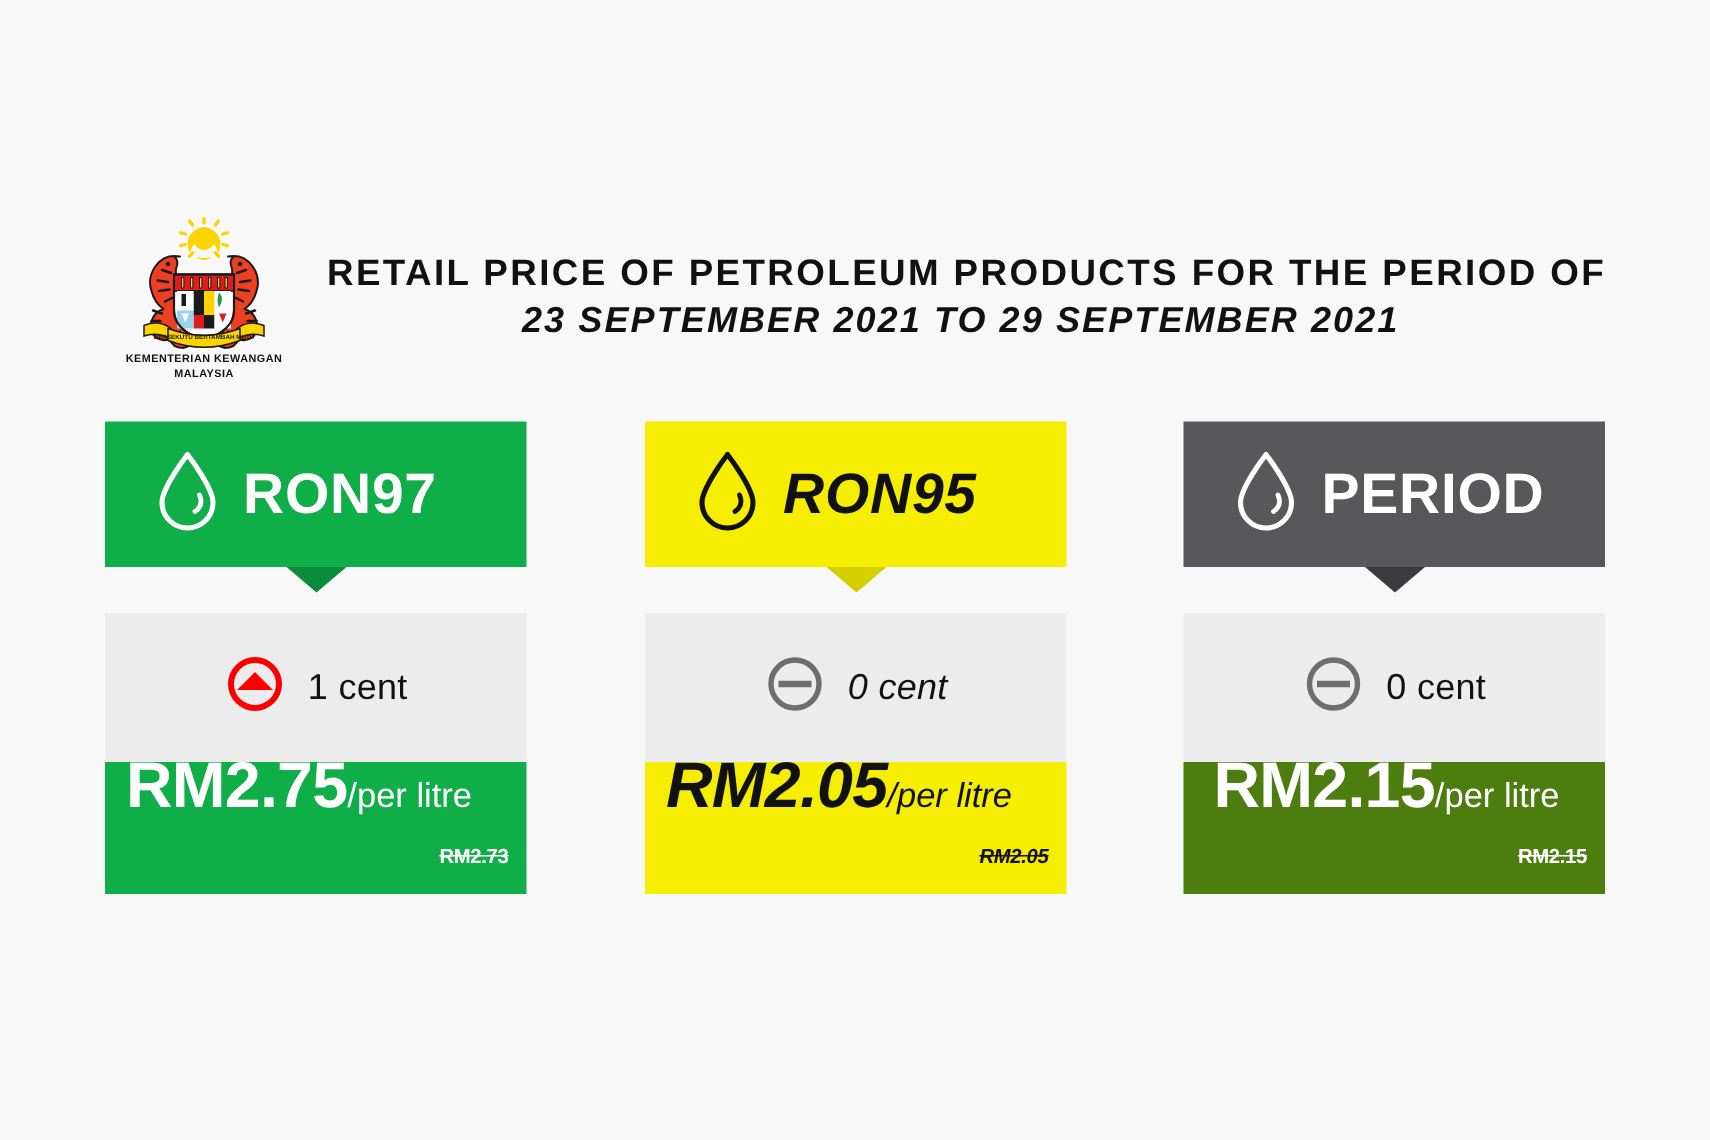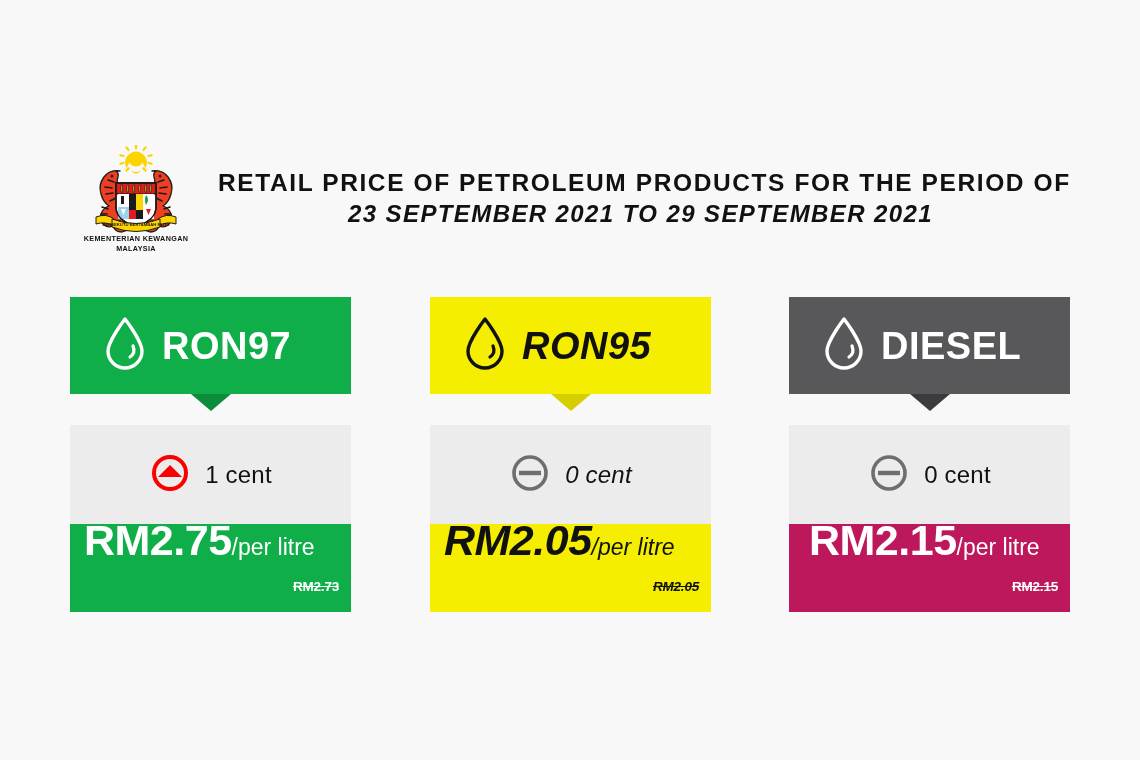--- a/index.html
+++ b/index.html
@@ -63,21 +63,20 @@
     line-height: 31px;
     white-space: nowrap;
     font-style: italic;
   }
 
   
   .card {
     position: absolute;
     top: 281px;
     width: 281px;
-    margin-top: 16px;
   }
   #card-0 { left: 70px; }
   #card-1 { left: 430px; font-style: italic; }
   #card-2 { left: 789px; }
 
   .card-head {
     position: relative;
     height: 97px;
     display: flex;
     align-items: center;
@@ -169,21 +168,21 @@
   .theme-yellow .pointer { border-top: 17px solid #d6cf00; }
   .theme-yellow .card-price { background: #f5ee00; }
   .theme-yellow .price-main,
   .theme-yellow .price-unit,
   .theme-yellow .price-old { color: #111111; }
 
   
   .theme-gray .card-head { background: #58585a; }
   .theme-gray .fuel-label { color: #ffffff; }
   .theme-gray .pointer { border-top: 17px solid #3b3b3d; }
-  .theme-gray .card-price { background: #be185d; padding-left: 20px; }
+  .theme-gray .card-price { background: #4d7c0f; padding-left: 20px; }
   .theme-gray .price-main,
   .theme-gray .price-unit,
   .theme-gray .price-old { color: #ffffff; }
 </style>
 </head>
 <body>
 
 <div id="header">
 
   <div id="crest-block">
@@ -348,21 +347,21 @@
 </div>
 
 <div class="card theme-gray" id="card-2">
   <div class="card-head">
     <span class="drop">
       <svg width="42" height="55" viewBox="0 0 42 55">
         <path d="M21 3 C21 3 4 25 4 35 a17 17 0 0 0 34 0 C38 25 21 3 21 3z" fill="none" stroke="#ffffff" stroke-width="3.4" stroke-linejoin="round"></path>
         <path d="M29 30 q3 7 -3 11" fill="none" stroke="#ffffff" stroke-width="3.2" stroke-linecap="round"></path>
       </svg>
     </span>
-    <span class="fuel-label">DIESEL</span>
+    <span class="fuel-label">PERIOD</span>
     <span class="pointer"></span>
   </div>
 
   <div class="card-change">
     <span>
       <svg width="42" height="42" viewBox="0 0 42 42">
         <circle cx="21" cy="21" r="16" fill="none" stroke="#6e6e6e" stroke-width="3.6"></circle>
         <line x1="10" y1="21" x2="32" y2="21" stroke="#6e6e6e" stroke-width="4.4"></line>
       </svg>
     </span>

